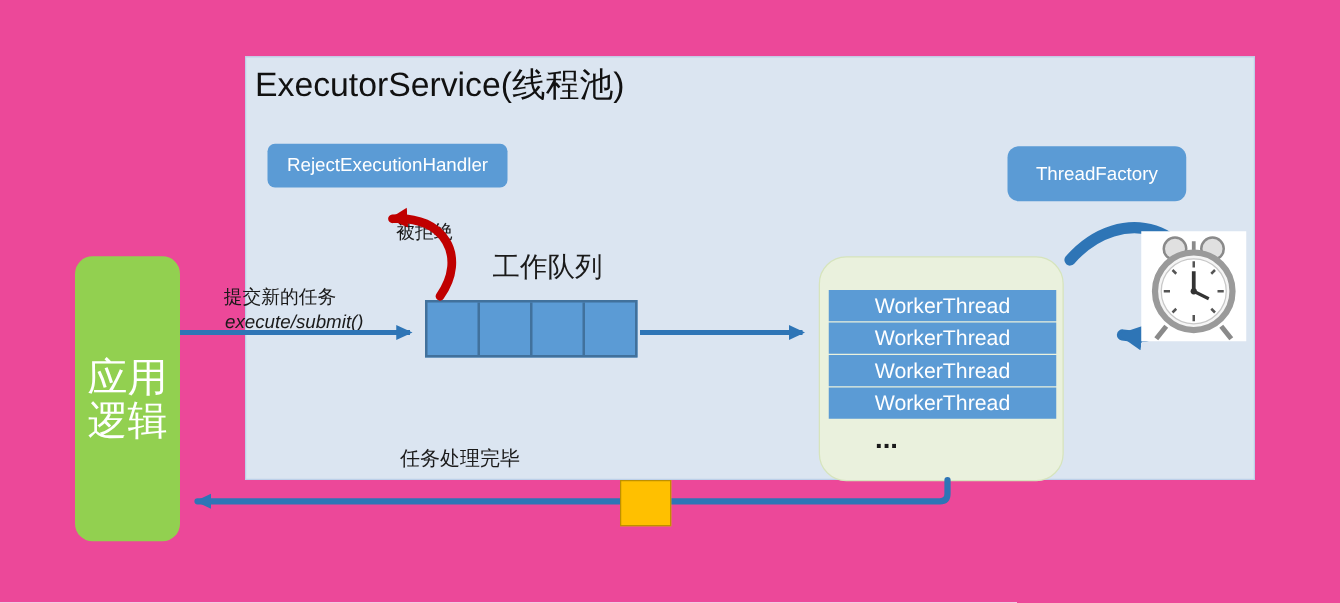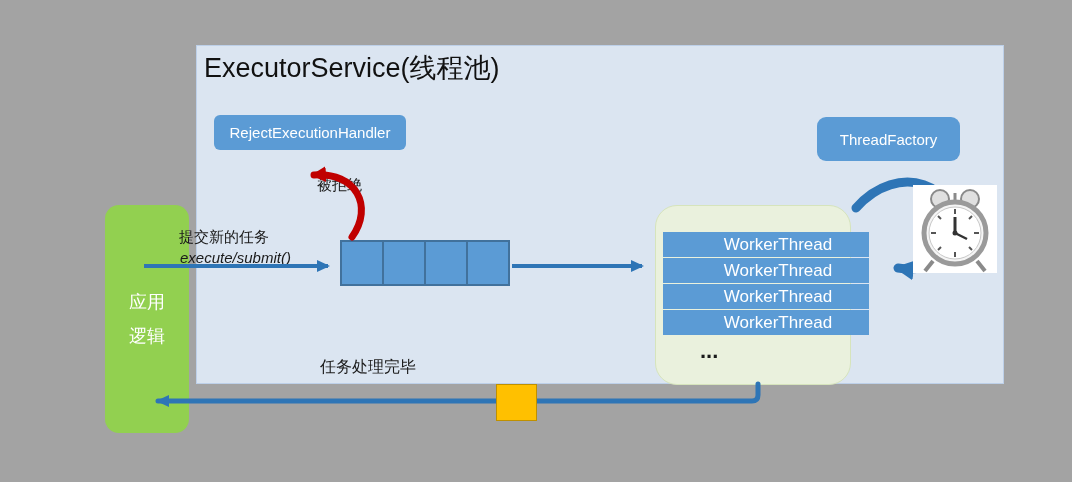--- a/index.html
+++ b/index.html
@@ -1,44 +1,44 @@
 <!DOCTYPE html>
 <html><head>
 <meta charset="utf-8">
 <style>
   html,body{margin:0;padding:0;background:#ffffff;}
   body{font-family:"Liberation Sans","DejaVu Sans",sans-serif;}
-  .canvas{position:relative;width:1072px;height:482px;background:#a3a3a3;overflow:hidden;}
+  .canvas{position:relative;width:1072px;height:482px;background:#ec4899;overflow:hidden;}
   .abs{position:absolute;}
 
   .panel{left:196px;top:45px;width:808px;height:339px;background:#dbe5f1;border:1px solid #bdd0e9;box-sizing:border-box;z-index:1;}
   .title{left:204px;top:50px;font-size:27px;color:#111111;z-index:3;white-space:nowrap;}
 
   .btn{background:#5b9bd5;color:#ffffff;display:flex;align-items:center;justify-content:center;z-index:3;box-sizing:border-box;}
   .reject-btn{left:214px;top:115px;width:192px;height:35px;border-radius:6px;font-size:15px;}
-  .factory-btn{left:806px;top:117px;width:143px;height:44px;border-radius:9px;font-size:15px;margin-left:11px;}
+  .factory-btn{left:806px;top:117px;width:143px;height:44px;border-radius:9px;font-size:15px;}
 
   .label{color:#1a1a1a;z-index:3;white-space:nowrap;}
   .mgmt-label{left:640px;top:122px;font-size:21px;}
   .rejected-label{left:317px;top:176px;font-size:15px;}
   .queue-label{left:394px;top:199px;font-size:22px;}
   .submit-line1{left:179px;top:228px;font-size:15px;text-align:right;}
   .submit-line2{left:180px;top:249px;font-size:15px;font-style:italic;}
   .done-label{left:320px;top:357px;font-size:16px;z-index:4;}
 
   .app-box{left:60px;top:205px;width:84px;height:228px;background:#92d050;border-radius:14px;z-index:3;
-           display:flex;flex-direction:column;align-items:center;justify-content:center;color:#ffffff;font-size:18px;line-height:34px;margin-left:45px;}
+           display:flex;flex-direction:column;align-items:center;justify-content:center;color:#ffffff;font-size:32px;line-height:34px;}
 
   .queue{left:340px;top:240px;width:170px;height:46px;background:#5b9bd5;border:2px solid #41719c;display:flex;z-index:3;box-sizing:border-box;}
   .queue-cell{flex:1;border-right:2px solid #41719c;}
   .queue-cell:last-child{border-right:none;}
 
   .worker-panel{left:655px;top:205px;width:196px;height:180px;background:#eaf1dd;border:1px solid #d6e4bc;border-radius:22px;z-index:3;box-sizing:border-box;}
   .worker-bar{left:663px;width:182px;height:25px;background:#5b9bd5;color:#ffffff;font-size:17px;
-              display:flex;align-items:center;justify-content:center;z-index:4;padding-left:24px;}
+              display:flex;align-items:center;justify-content:center;z-index:4;}
   .worker-more{left:700px;top:338px;font-size:22px;font-weight:bold;color:#1a1a1a;z-index:4;}
 
   .orange-square{left:496px;top:384px;width:41px;height:37px;background:#ffc000;border:1px solid #bf9000;z-index:6;box-sizing:border-box;}
 
   .clock-box{left:913px;top:185px;width:84px;height:88px;background:#ffffff;z-index:7;}
 
   .arrows{left:0;top:0;width:1072px;height:482px;z-index:5;pointer-events:none;}
 </style>
 </head>
 <body>
@@ -54,20 +54,21 @@
   </div>
 
   <div class="abs btn reject-btn">RejectExecutionHandler</div>
   <div class="abs label rejected-label">被拒绝</div>
 
   <div class="abs btn factory-btn">ThreadFactory</div>
 
   <div class="abs label submit-line1">提交新的任务</div>
   <div class="abs label submit-line2">execute/submit()</div>
 
+  <div class="abs label queue-label">工作队列</div>
   <div class="abs queue">
     <div class="queue-cell"></div>
     <div class="queue-cell"></div>
     <div class="queue-cell"></div>
     <div class="queue-cell"></div>
   </div>
 
   <div class="abs worker-panel"></div>
   <div class="abs worker-bar" style="top:232px;">WorkerThread</div>
   <div class="abs worker-bar" style="top:258px;">WorkerThread</div>

